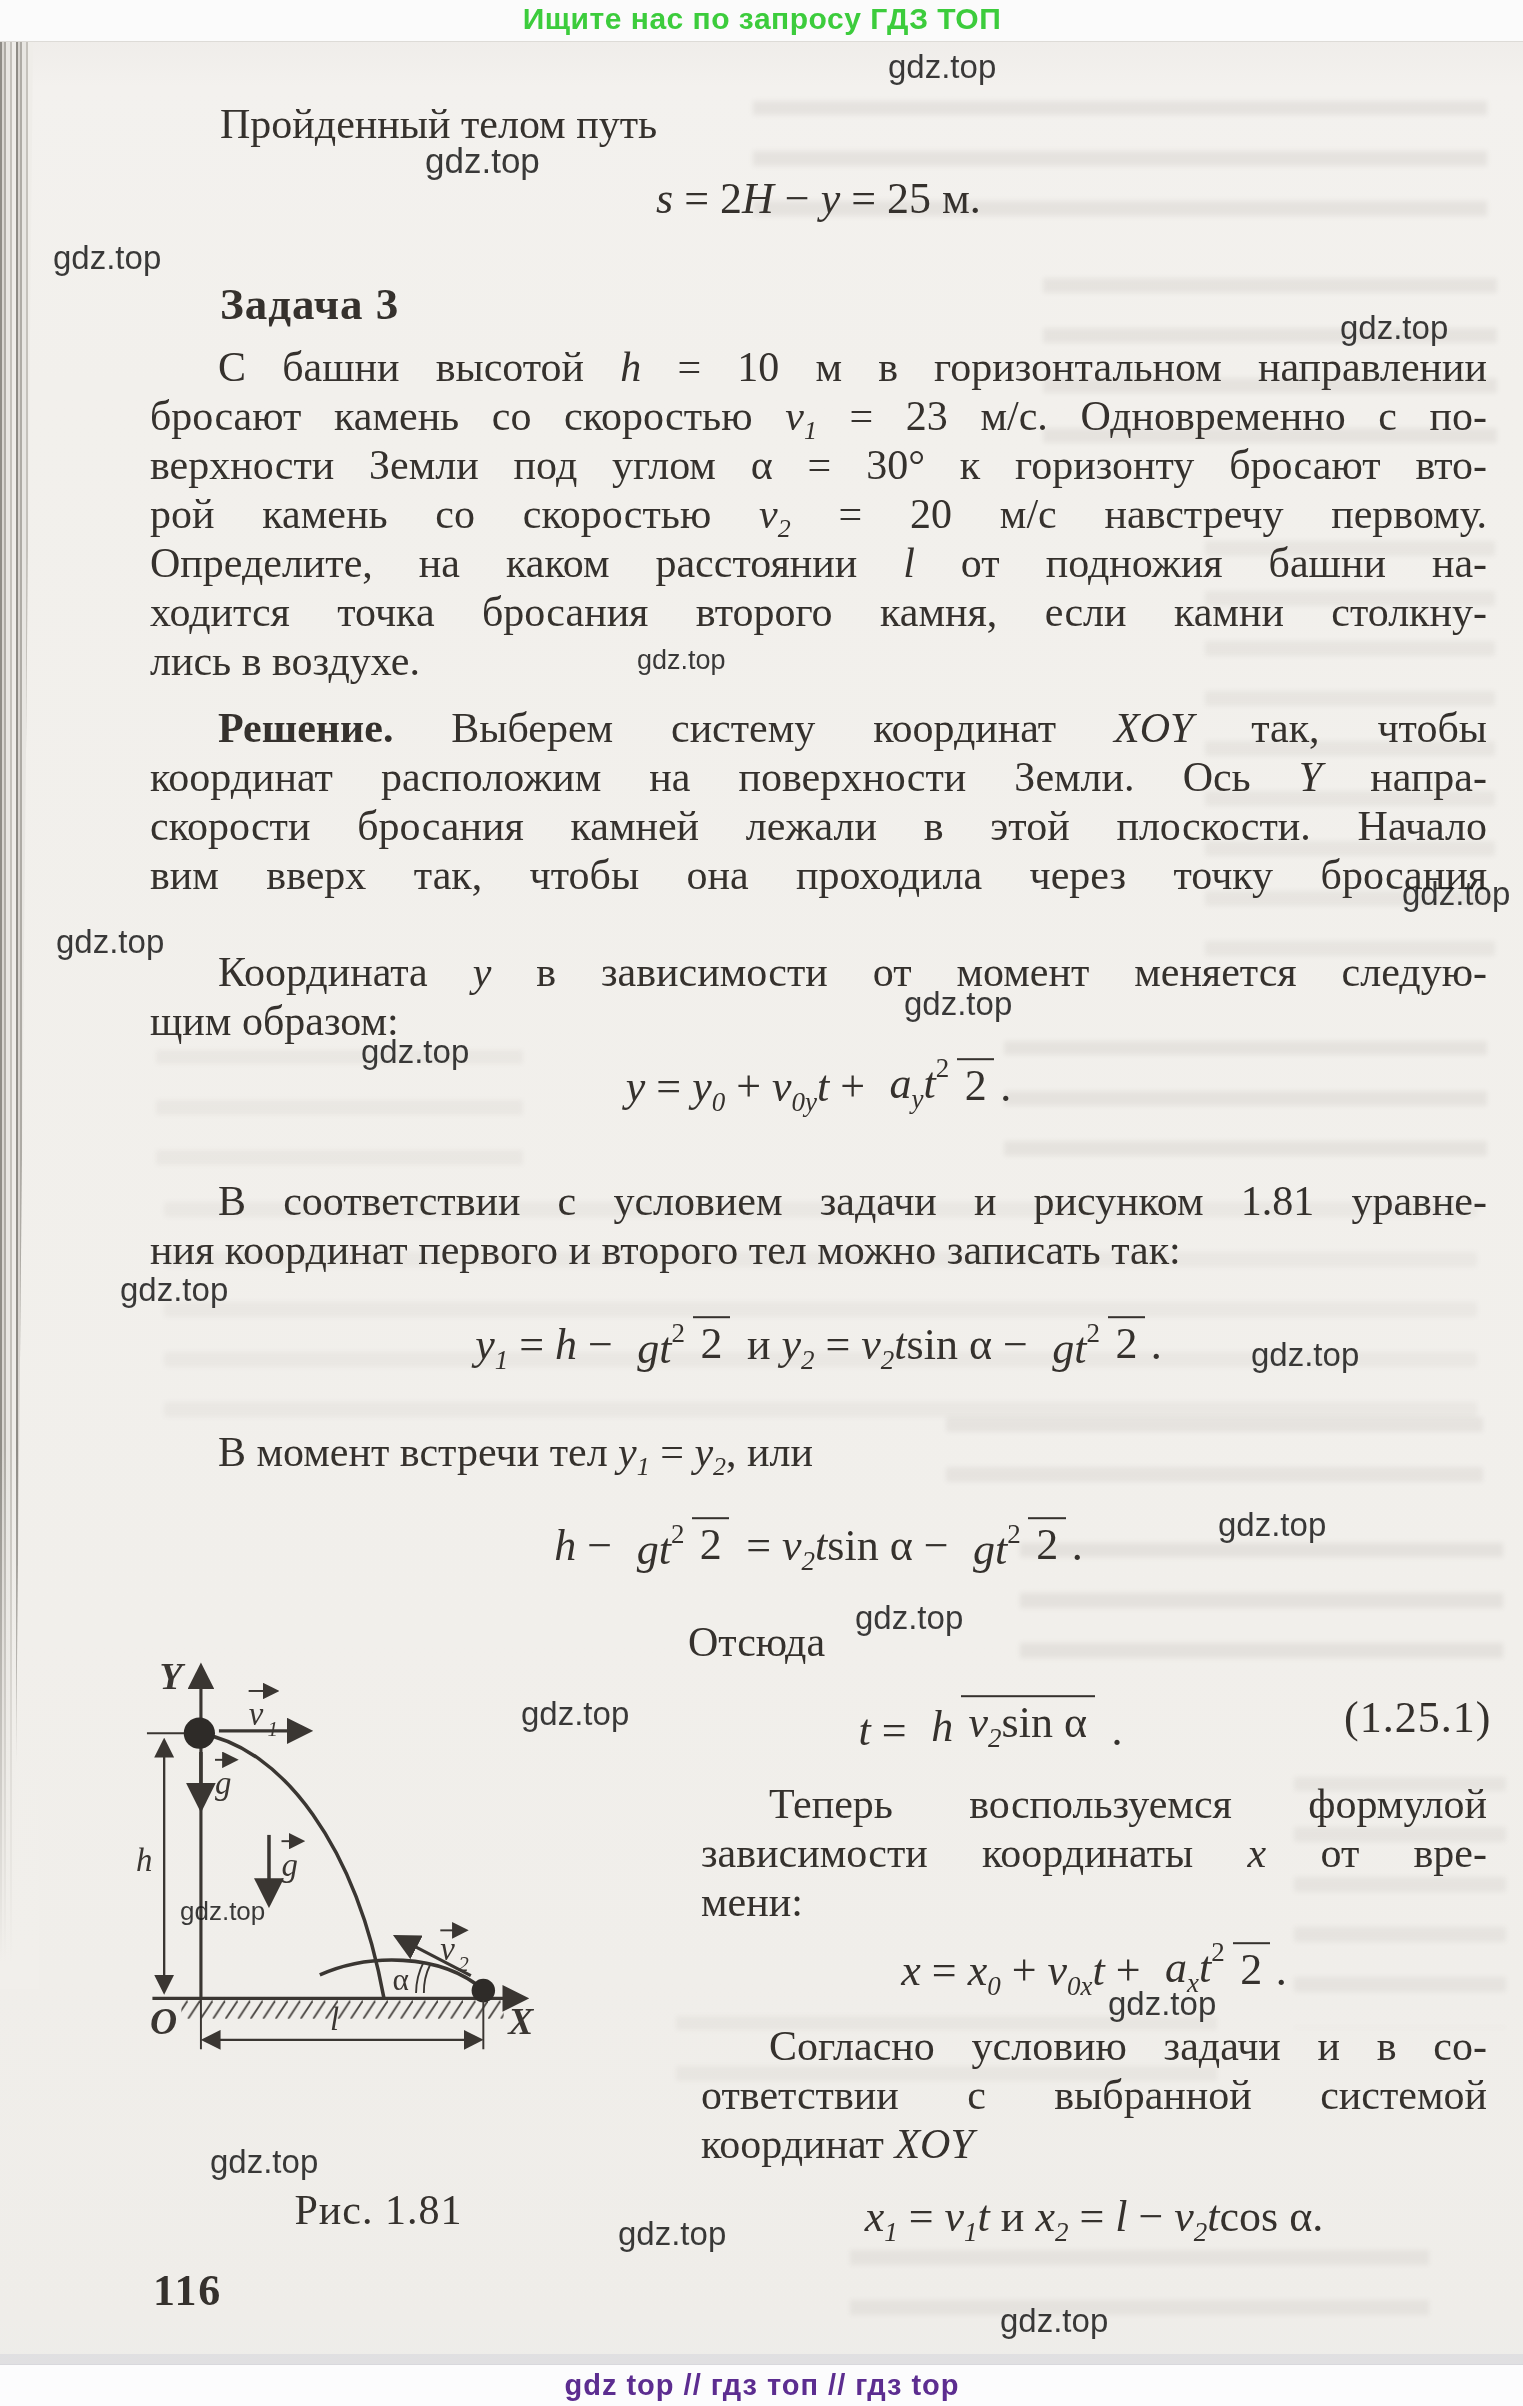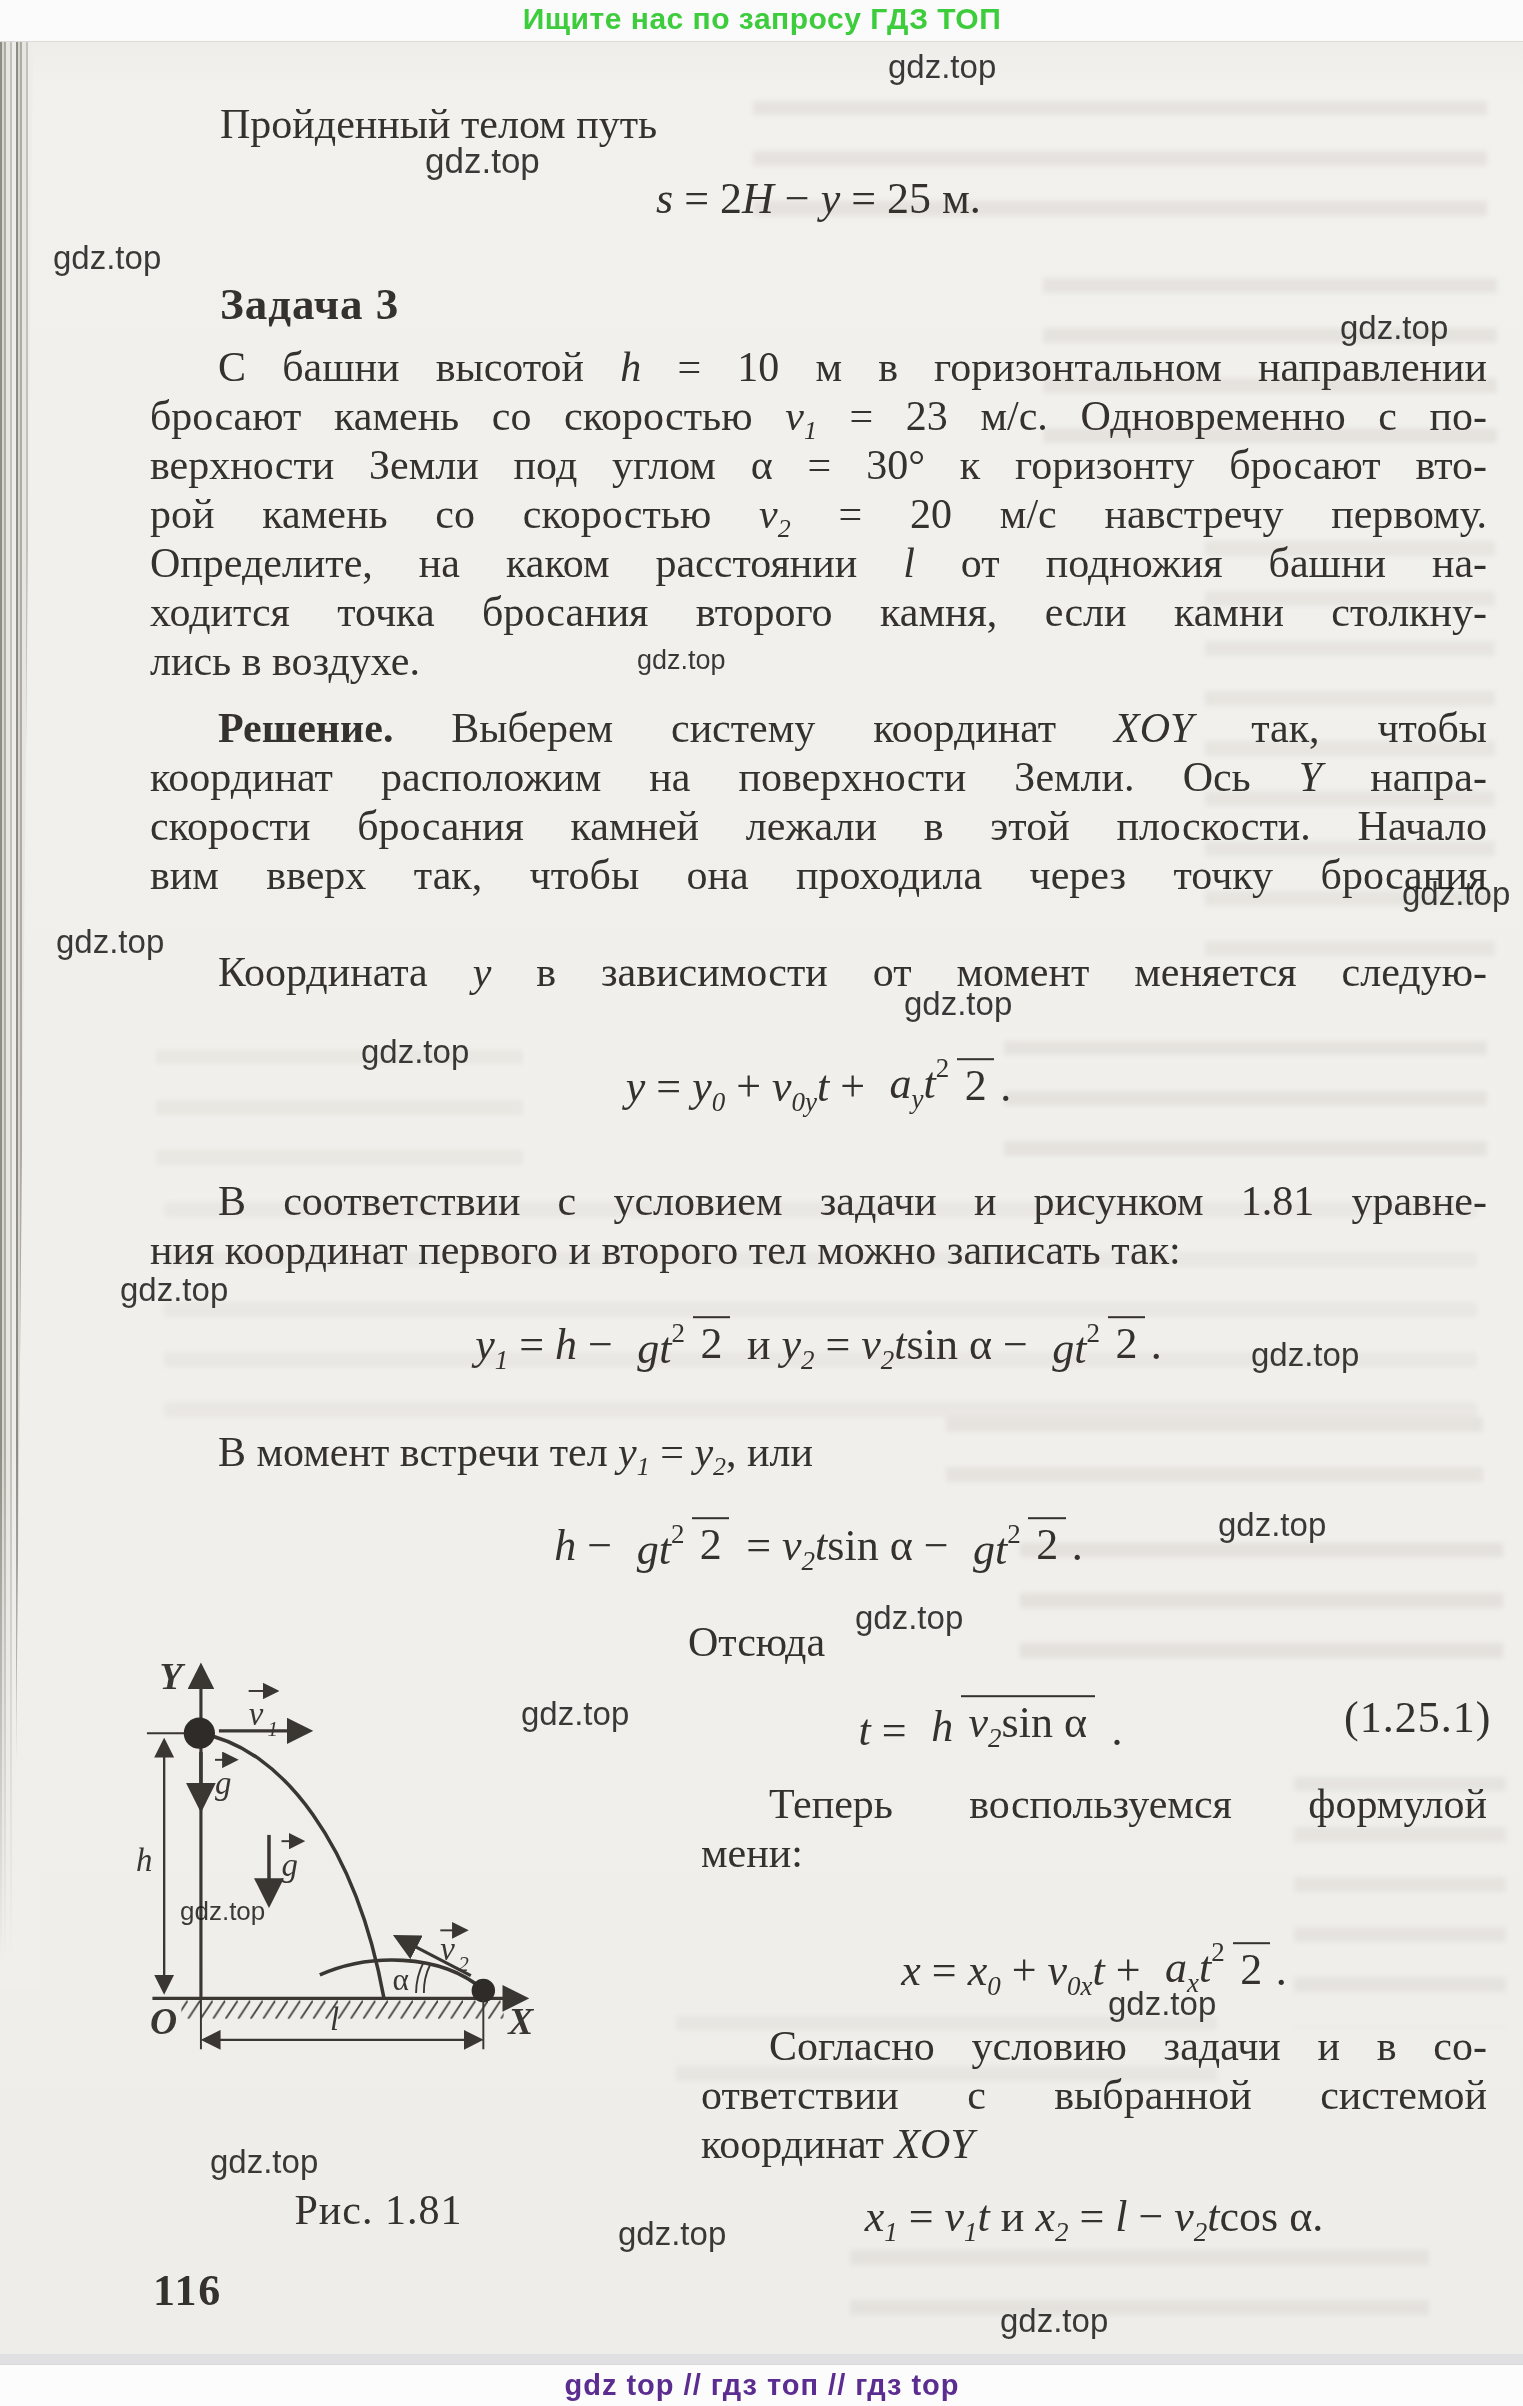--- a/index.html
+++ b/index.html
@@ -100,20 +100,21 @@
 
 <div class="abs block" style="left:150px;top:704px;width:1337px;">
     <div class="tline j ind"><span class="tb">Решение. </span><span class="tr">Выберем систему координат </span><span class="tv">XOY</span><span class="tr"> так, чтобы</span></div>
     <div class="tline j"><span class="tr">координат расположим на поверхности Земли. Ось </span><span class="tv">Y</span><span class="tr"> напра-</span></div>
     <div class="tline j"><span class="tr">скорости бросания камней лежали в этой плоскости. Начало</span></div>
     <div class="tline j"><span class="tr">вим вверх так, чтобы она проходила через точку бросания</span></div>
   </div>
 
 <div class="abs block" style="left:150px;top:948px;width:1337px;">
     <div class="tline j ind"><span class="tr">Координата </span><span class="tv">y</span><span class="tr"> в зависимости от момент меняется следую-</span></div>
+    <div class="tline"><span class="tr">щим образом:</span></div>
   </div>
 <div class="abs eq eq2" style="left:150px;top:1023px;width:1337px;padding-right:116px;"><span class="tv">y</span><span class="tr"> = </span><span class="tv">y</span><span class="tsub">0</span><span class="tr"> + </span><span class="tv">v</span><span class="tsub">0y</span><span class="tv">t</span><span class="tr"> + </span><span class="frac">
       <span class="num"><span class="tv">a</span><span class="tsub">y</span><span class="tv">t</span><span class="tsup">2</span></span>
       <span class="den"><span class="tr">2</span></span>
     </span><span class="tr">.</span></div>
 
 <div class="abs block" style="left:150px;top:1177px;width:1337px;">
     <div class="tline j ind"><span class="tr">В соответствии с условием задачи и рисунком 1.81 уравне-</span></div>
     <div class="tline"><span class="tr">ния координат первого и второго тел можно записать так:</span></div>
   </div>
@@ -140,20 +141,21 @@
     <div class="tline"><span class="tr">Отсюда</span></div>
   </div>
 <div class="abs eq eq2" style="left:701px;top:1667px;width:579px;"><span class="tv">t</span><span class="tr"> = </span><span class="frac">
       <span class="num"><span class="tv">h</span></span>
       <span class="den"><span class="tv">v</span><span class="tsub">2</span><span class="tr">sin α</span></span>
     </span><span class="tr"> .</span></div>
 <div class="abs eqlabel" style="left:1344px;top:1692px;">(1.25.1)</div>
 
 <div class="abs block" style="left:701px;top:1780px;width:786px;">
     <div class="tline j ind"><span class="tr">Теперь воспользуемся формулой</span></div>
+    <div class="tline j"><span class="tr">зависимости координаты </span><span class="tv">x</span><span class="tr"> от вре-</span></div>
     <div class="tline"><span class="tr">мени:</span></div>
   </div>
 <div class="abs eq eq2" style="left:701px;top:1907px;width:786px;padding-right:54px;"><span class="tv">x</span><span class="tr"> = </span><span class="tv">x</span><span class="tsub">0</span><span class="tr"> + </span><span class="tv">v</span><span class="tsub">0x</span><span class="tv">t</span><span class="tr"> + </span><span class="frac">
       <span class="num"><span class="tv">a</span><span class="tsub">x</span><span class="tv">t</span><span class="tsup">2</span></span>
       <span class="den"><span class="tr">2</span></span>
     </span><span class="tr">.</span></div>
 
 <div class="abs block" style="left:701px;top:2022px;width:786px;">
     <div class="tline j ind"><span class="tr">Согласно условию задачи и в со-</span></div>
     <div class="tline j"><span class="tr">ответствии с выбранной системой</span></div>

